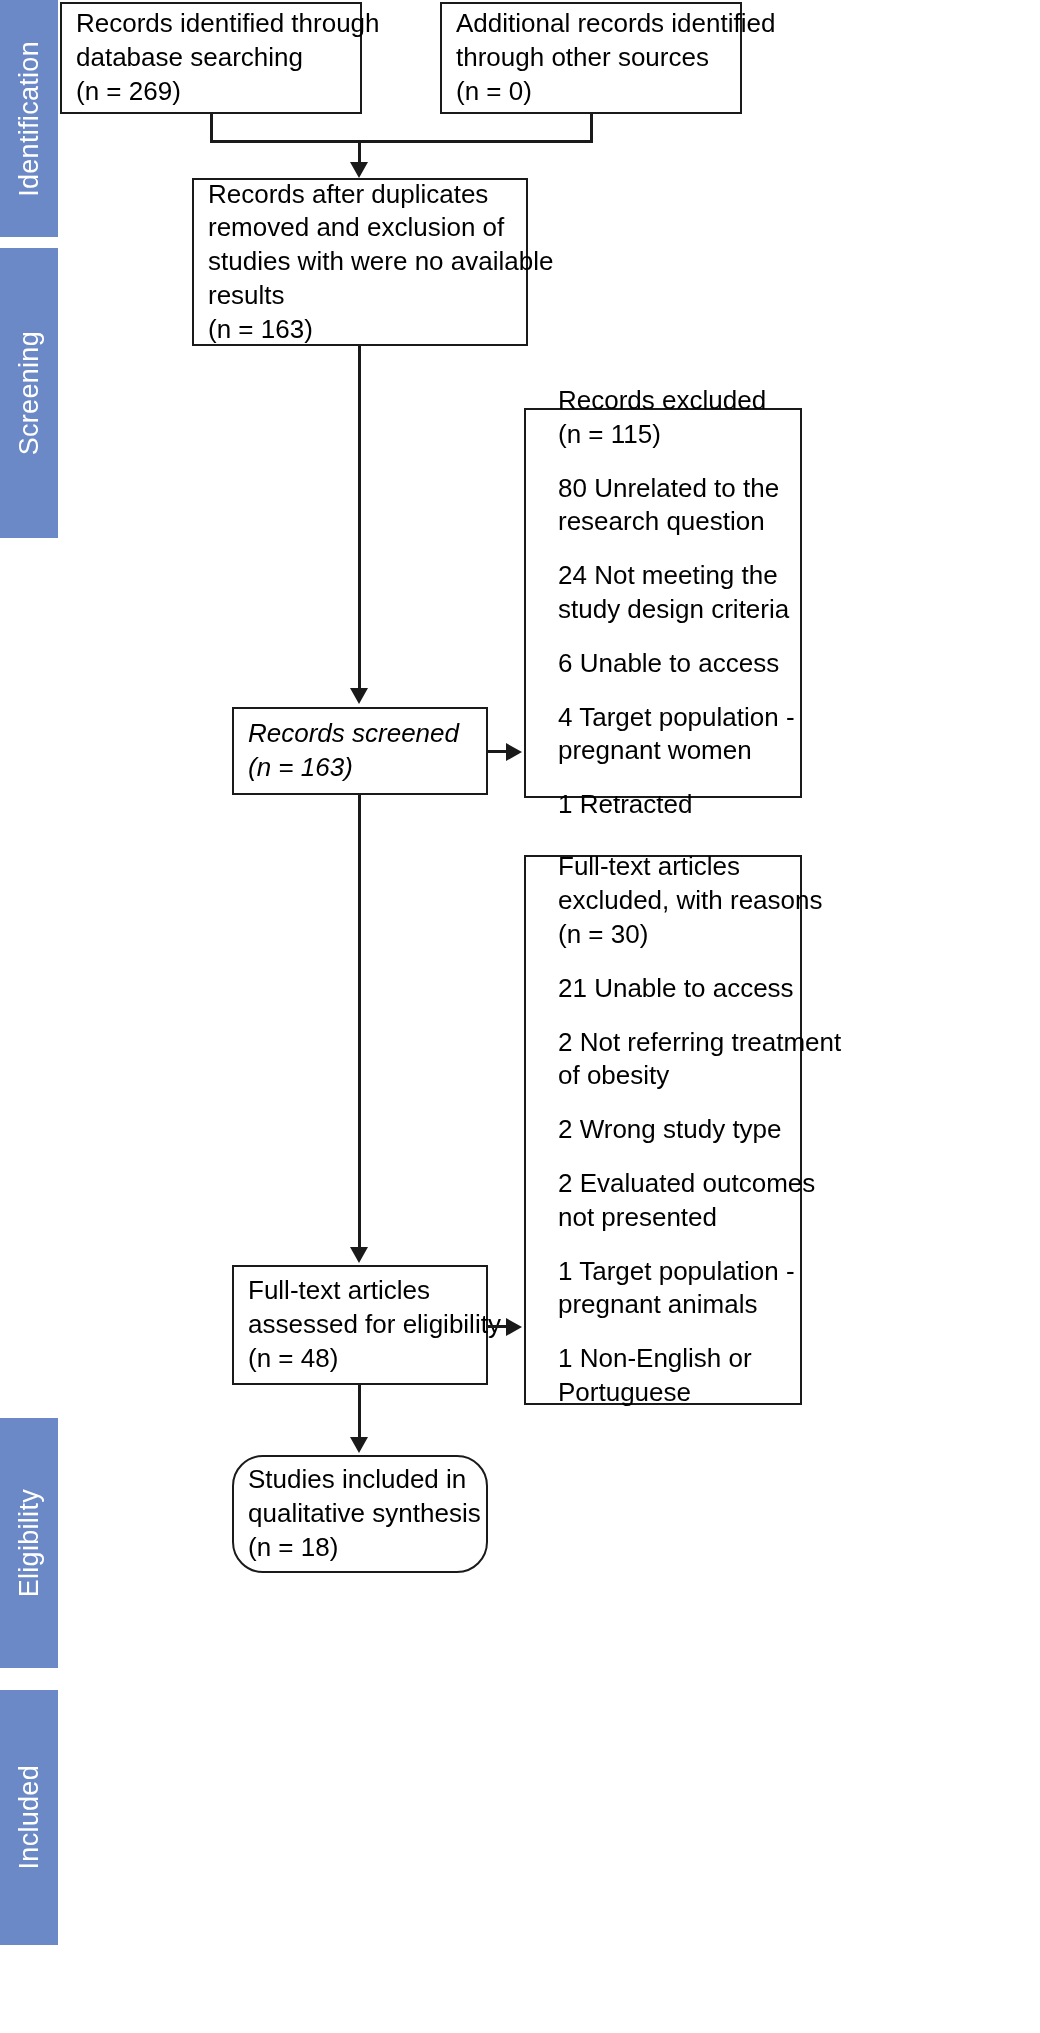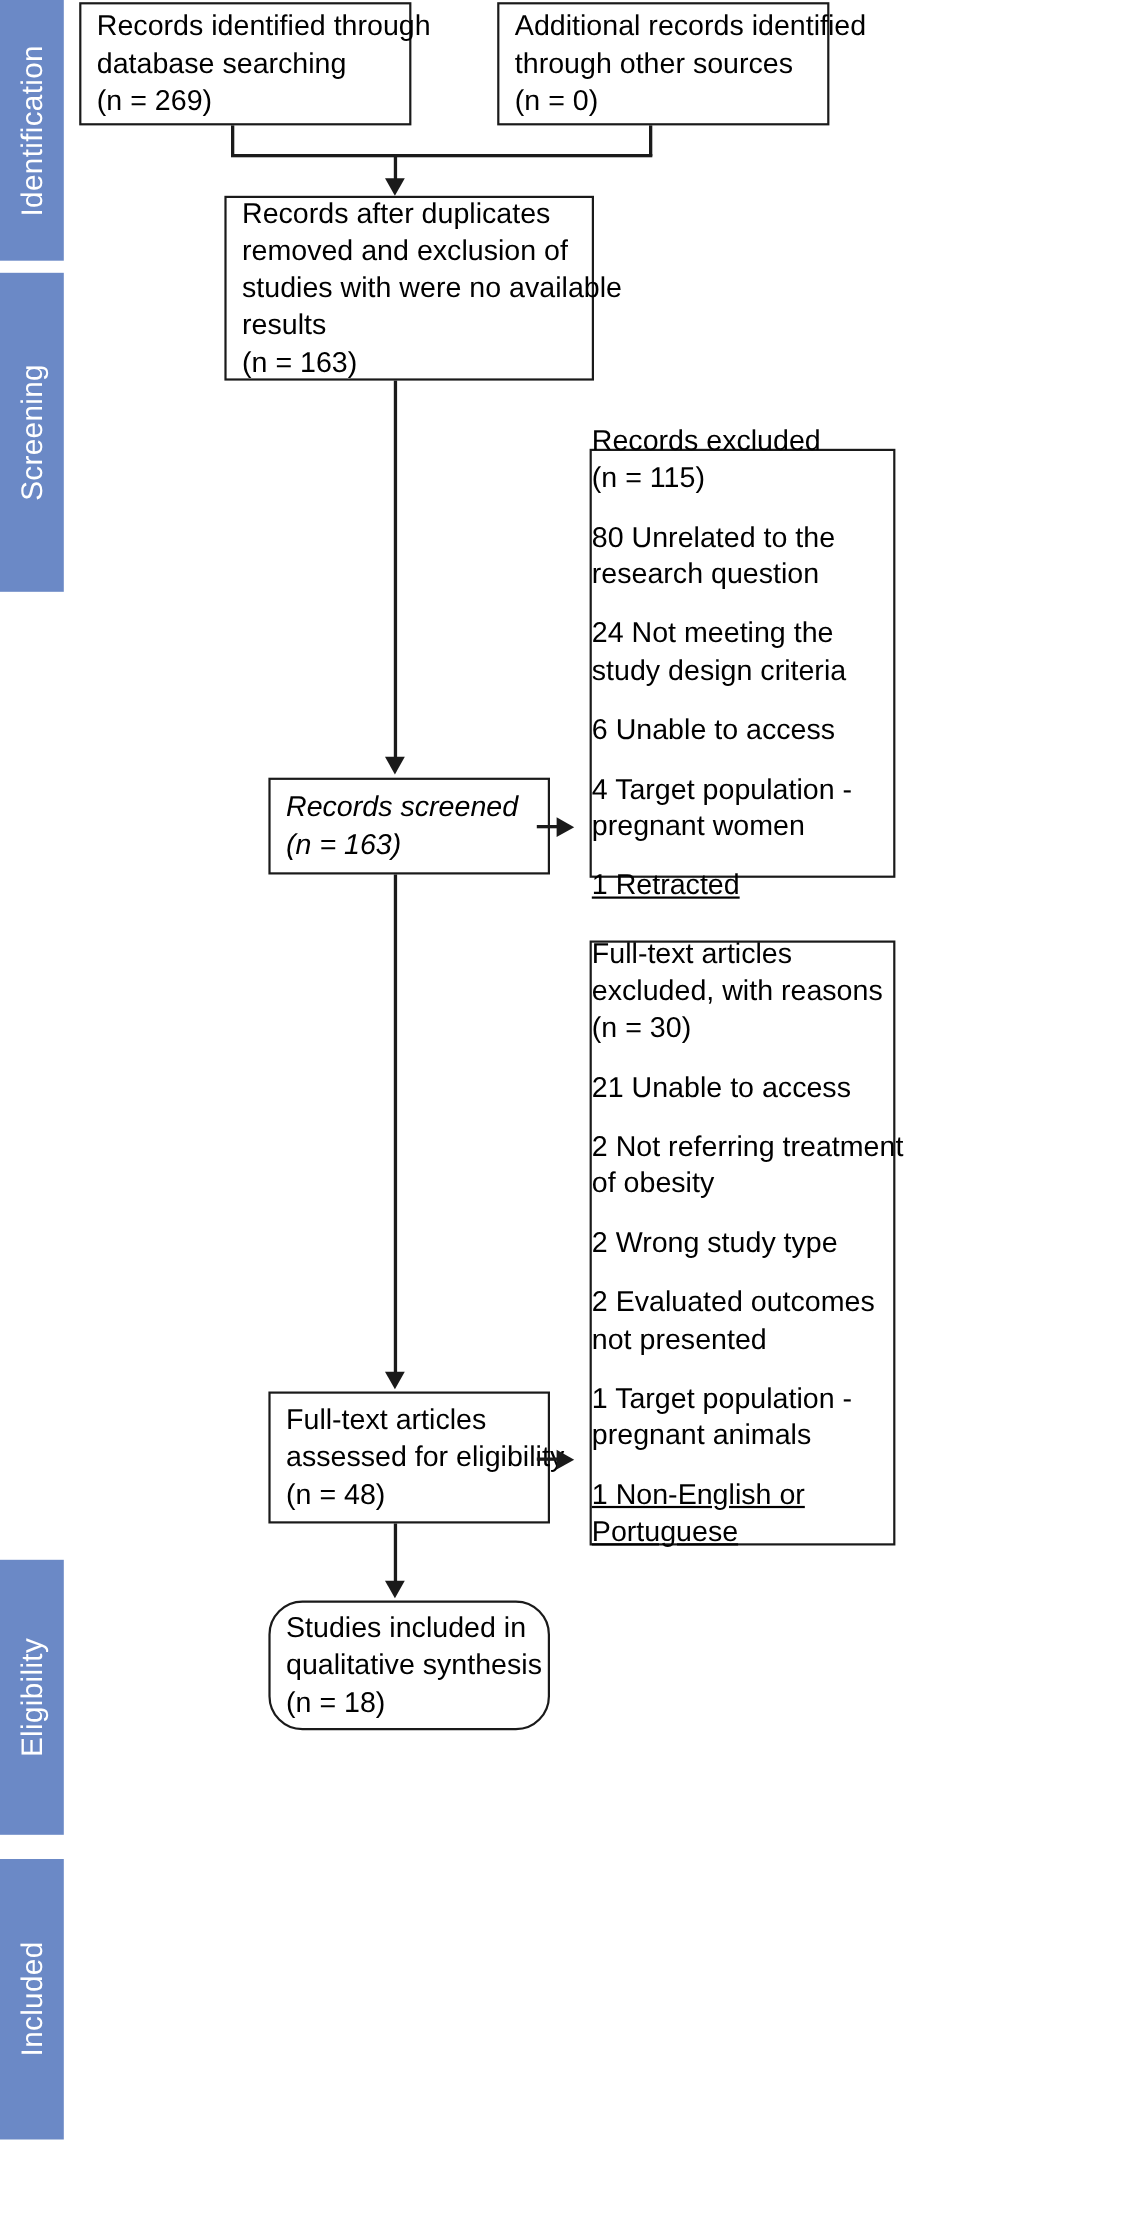--- a/index.html
+++ b/index.html
@@ -36,40 +36,38 @@
 
   
   .box {
     position: absolute;
     background: #ffffff;
     border: 2.5px solid #1a1a1a;
     box-sizing: border-box;
     display: flex;
     flex-direction: column;
     justify-content: center;
-    margin-left: 12px;
   }
   .box .lines {
     padding: 0 14px;
   }
   .box .line {
     font-size: 26px;
     line-height: 1.30;
     color: #000000;
     white-space: pre;
   }
   .box.reasons .lines {
-    padding: 0 0;
+    padding: 0 32px;
   }
   .box.reasons .blk {
     margin-bottom: 20px;
   }
   .box.reasons .blk:last-child {
     margin-bottom: 0;
-    text-decoration: underline;
   }
   .box.reasons .line {
     font-size: 26px;
     line-height: 1.30;
   }
 
   
   .vline, .hline {
     position: absolute;
     background: #1a1a1a;

